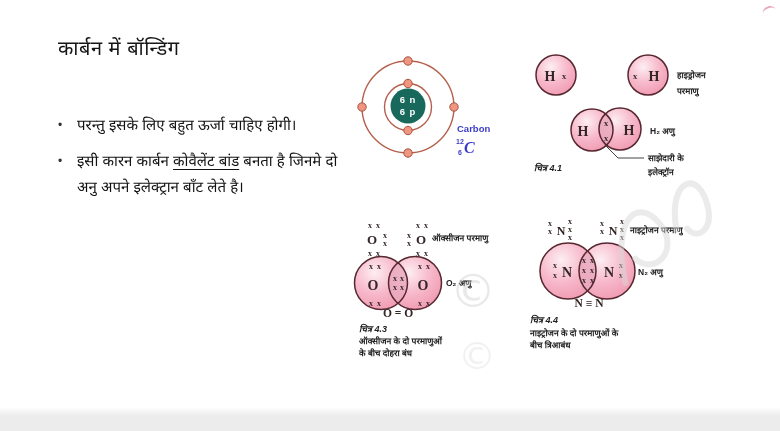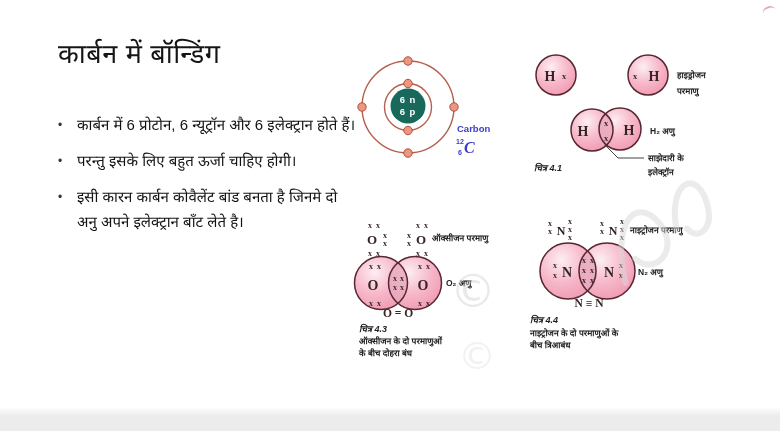--- a/index.html
+++ b/index.html
@@ -1,23 +1,23 @@
 <!DOCTYPE html>
 <html><head>
 <meta charset="utf-8">
 <style>
   html,body{margin:0;padding:0;background:#fff;}
   #slide{position:relative;width:780px;height:431px;background:#ffffff;overflow:hidden;
          font-family:"Liberation Sans","DejaVu Sans",sans-serif;}
-  .title{position:absolute;left:58px;top:34px;font-size:27px;font-weight:500;color:#151515;letter-spacing:.5px;}
+  .title{position:absolute;left:58px;top:34px;font-size:20px;font-weight:500;color:#151515;letter-spacing:.5px;}
   .bullets{position:absolute;left:58px;top:112px;width:302px;font-size:15px;line-height:1.72;color:#121212;}
   .bullet{display:flex;margin-bottom:10px;}
   .dot{flex:0 0 19px;font-size:12px;padding-top:3px;color:#333;}
   .dot::before{content:"•";}
-  .ul{text-underline-offset:3px;}
+  .ul{text-decoration:underline;text-underline-offset:3px;}
   svg.fig{position:absolute;overflow:visible;}
   .xm{font-family:"Liberation Serif","DejaVu Serif",serif;font-weight:700;font-size:8px;fill:#3a2c2c;}
   .xmm{font-family:"Liberation Serif","DejaVu Serif",serif;font-weight:700;font-size:8.5px;fill:#3a2c2c;}
   .sym{font-family:"Liberation Serif","DejaVu Serif",serif;font-weight:700;fill:#352424;}
   .hl{font-weight:700;font-size:8.5px;fill:#222;}
   .cap{font-weight:700;font-style:italic;font-size:9px;fill:#222;}
   .bond{font-family:"Liberation Serif","DejaVu Serif",serif;font-weight:700;font-size:11.5px;fill:#352424;}
   .nuc{font-weight:700;font-size:9.5px;fill:#ffffff;letter-spacing:1px;}
   .cname{font-weight:700;font-size:9.5px;fill:#3b3bc8;}
   .ciso{font-weight:700;font-size:7px;fill:#3b3bc8;}
@@ -29,24 +29,20 @@
                border-radius:50%;transform:rotate(-18deg);}
 </style>
 </head>
 <body>
 
 <div id="slide">
 
   <div class="title">कार्बन में बॉन्डिंग</div>
 
   <div class="bullets">
-    <div class="bullet">
-      <span class="dot"></span>
-      <span>कार्बन में 6 प्रोटोन, 6 न्यूट्रॉन और 6 इलेक्ट्रान होते हैं।</span>
-    </div>
     <div class="bullet">
       <span class="dot"></span>
       <span>परन्तु इसके लिए बहुत ऊर्जा चाहिए होगी।</span>
     </div>
     <div class="bullet">
       <span class="dot"></span>
       <span><span>इसी कारन कार्बन </span><span class="ul">कोवैलेंट बांड</span><span> बनता है जिनमे दो अनु अपने इलेक्ट्रान बाँट लेते है।</span></span>
     </div>
   </div>
 

